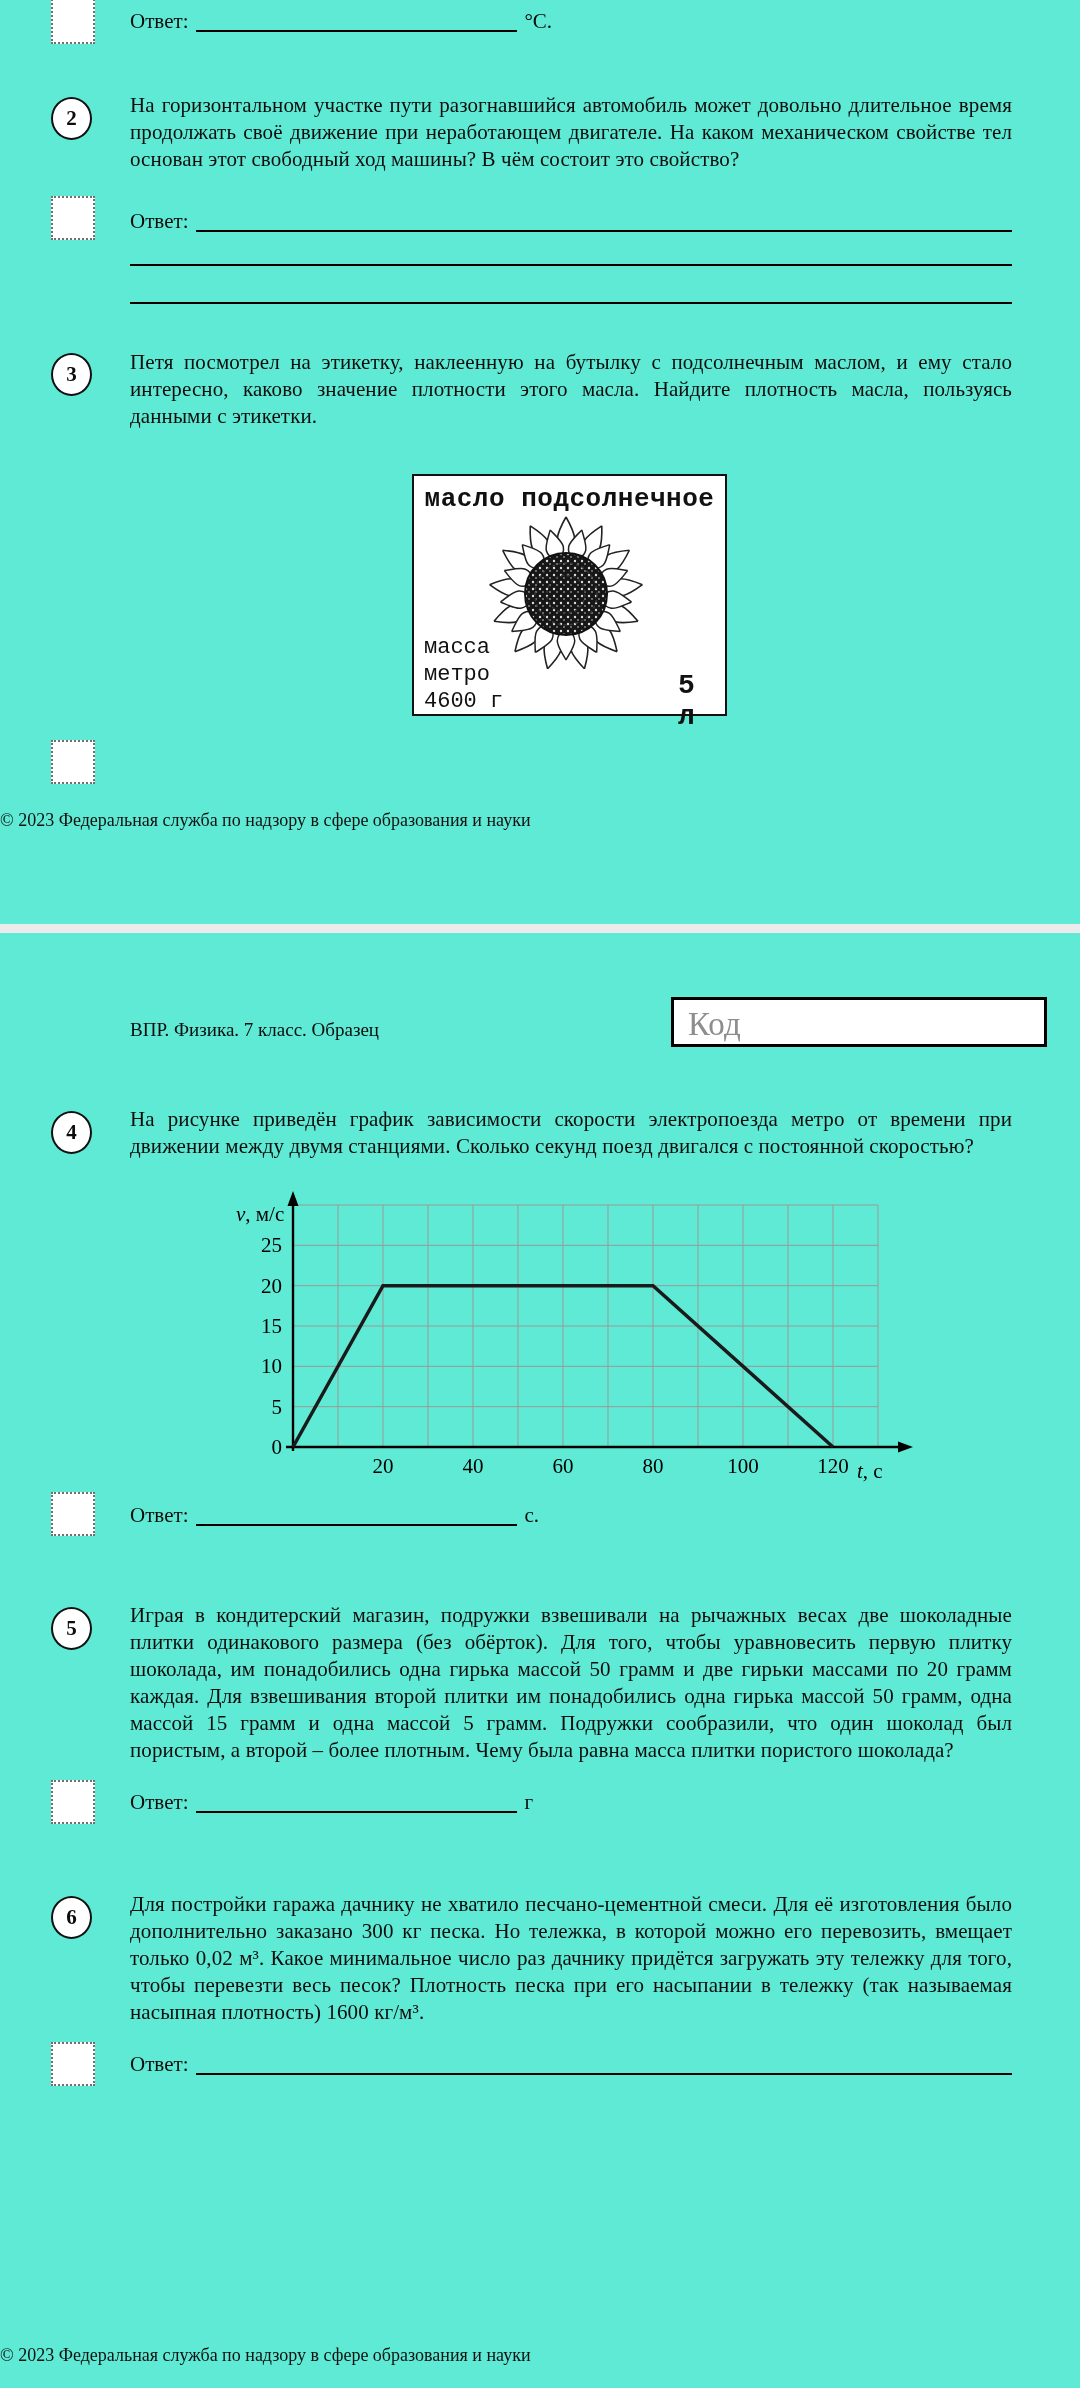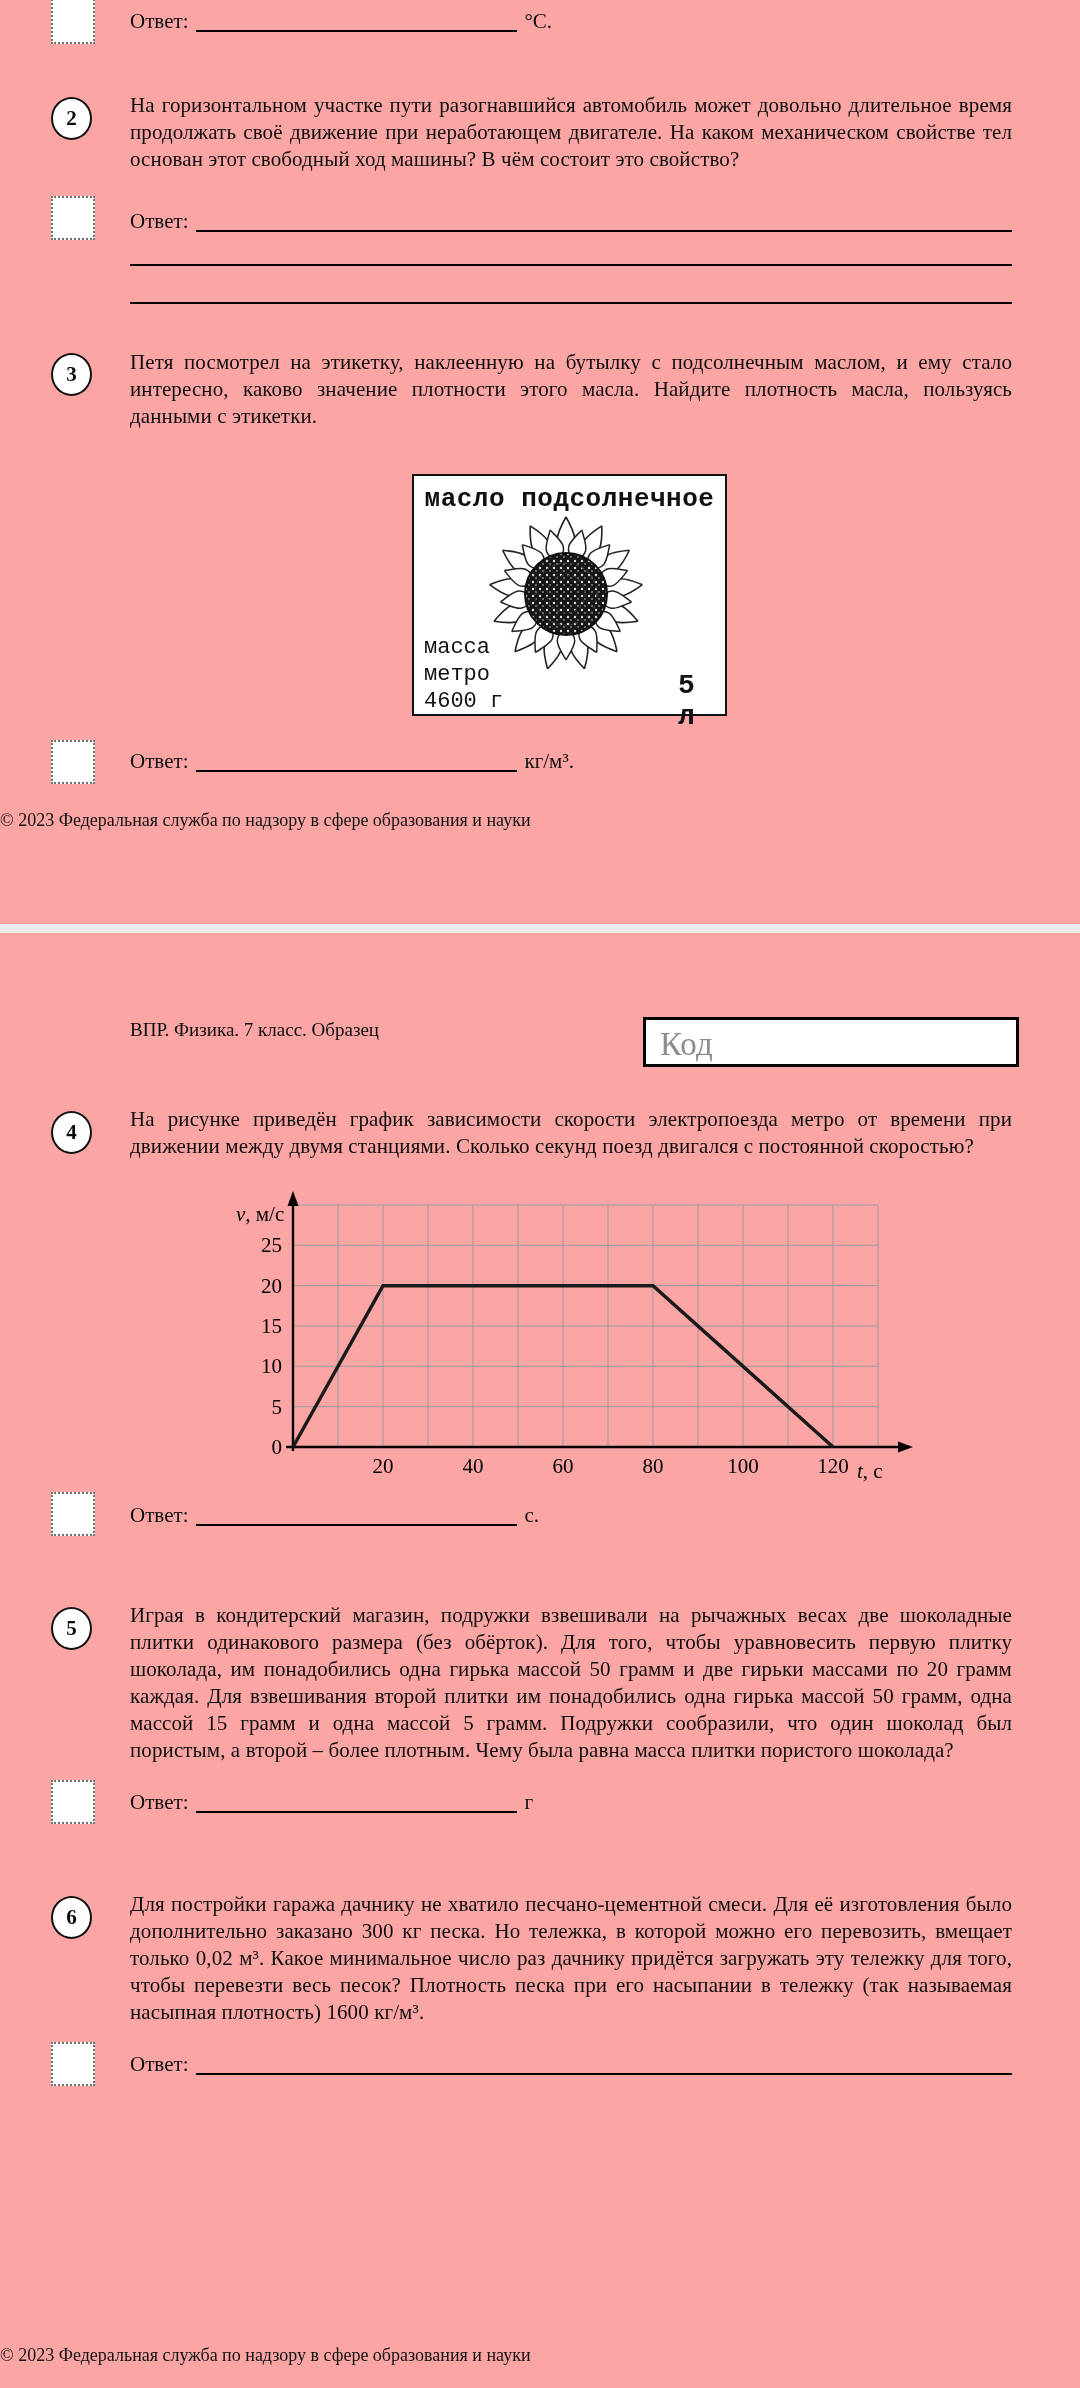--- a/index.html
+++ b/index.html
@@ -1,17 +1,17 @@
 <!DOCTYPE html>
 <html><head>
 <meta charset="utf-8">
 <style>
   html,body{margin:0;padding:0;background:#ffffff;}
   .doc{
-    position:relative;width:1080px;height:2388px;background:#fca5a5;overflow:hidden;
+    position:relative;width:1080px;height:2388px;background:#5eead4;overflow:hidden;
     font-family:"Liberation Serif","DejaVu Serif",serif;color:#0d0d0d;
   }
   
   .chk{
     position:absolute;left:51px;width:44px;height:44px;
     border:2px dotted #6f6f6f;background:#fff;box-sizing:border-box;
   }
   
   .qnum{
     position:absolute;left:51px;width:41px;height:43px;border:2px solid #111;
@@ -33,22 +33,22 @@
   .w816{width:816px;}
   .unit{margin-left:7px;}
   .rule{position:absolute;left:130px;width:882px;border-bottom:2px solid #000;height:0;}
   .footer{
     position:absolute;left:0;width:1080px;text-align:left;font-size:18px;color:#111;
   }
   .band{position:absolute;left:0;width:1080px;height:9px;background:#ebebeb;}
   
   .hdr-left{position:absolute;left:130px;top:1019px;font-size:19px;}
   .code-box{
-    position:absolute;left:643px;top:997px;width:376px;height:50px;border:3px solid #000;
-    box-sizing:border-box;background:#fff;margin-top:20px;
+    position:absolute;left:671px;top:997px;width:376px;height:50px;border:3px solid #000;
+    box-sizing:border-box;background:#fff;
   }
   .code-label{
     display:block;margin:4px 0 0 14px;font-size:33px;color:#8d8d8d;line-height:40px;
   }
   
   .oil-box{
     position:absolute;left:412px;top:474px;width:315px;height:242px;border:2px solid #111;
     box-sizing:border-box;background:#fff;font-family:Liberation Mono, monospace;
   }
   .oil-title{
@@ -131,23 +131,20 @@
     <div class="oil-title">масло подсолнечное</div>
     <div class="oil-mass">
       <div>масса</div>
       <div>метро</div>
       <div>4600 г</div>
     </div>
     <div class="oil-vol">5 л</div>
   </div>
 
   <div class="chk" style="top:740px"></div>
-  <div class="ansrow" style="top:748px">
-    <span>Ответ:</span><span class="blank w321"></span><span class="unit">кг/м³.</span>
-  </div>
 
   <div class="footer" style="top:810px">© 2023 Федеральная служба по надзору в сфере образования и науки</div>
 
   <div class="band" style="top:924px"></div>
 
   <div class="hdr-left">ВПР. Физика. 7 класс. Образец</div>
   <div class="code-box">
     <span class="code-label">Код</span>
   </div>
 

